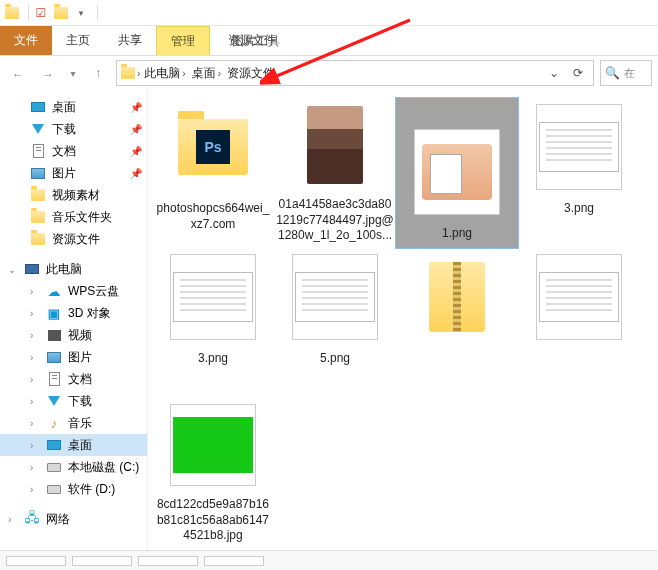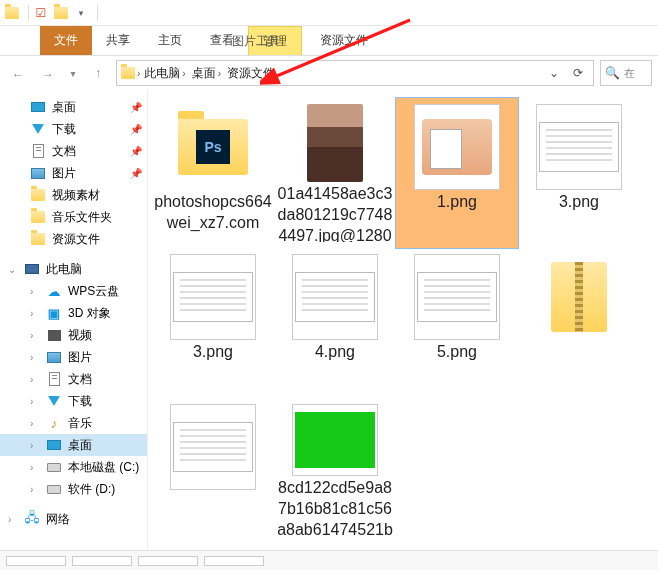--- a/index.html
+++ b/index.html
@@ -8,21 +8,21 @@
 
 .titlebar { height:26px; background:#fff; display:flex; align-items:center; padding:0 4px; border-bottom:1px solid #e8e8e8; }
 .titlebar .tb-icon { width:16px; height:16px; margin-right:4px; display:flex; align-items:center; justify-content:center; }
 .icon-folder { width:14px; height:12px; background:linear-gradient(#ffe9a6,#ffd35a); border-radius:1px; position:relative; }
 .icon-folder:before { content:""; position:absolute; top:-3px; left:0; width:6px; height:3px; background:#ffd35a; border-radius:1px 1px 0 0; }
 .qat-sep { width:1px; height:16px; background:#ddd; margin:0 4px; }
 .qat-check { color:#d04a2b; }
 .qat-dd { font-size:9px; color:#666; }
 
 
-.ribbon { height:30px; display:flex; align-items:stretch; border-bottom:1px solid #e0e0e0;padding-left:40px; }
+.ribbon { height:30px; display:flex; align-items:stretch; border-bottom:1px solid #e0e0e0; }
 .ribbon .tab { padding:0 14px; display:flex; align-items:center; cursor:pointer; color:#333; }
 .ribbon .tab.file { background:#cc7a29; color:#fff; }
 .ribbon .tab.context-head { background:#ffe879; color:#4a4a2a; border:1px solid #e6d24e; border-bottom:none;font-family:Liberation Mono, monospace; }
 .ribbon .tab.context-title { color:#333; padding:0 18px; }
 
 
 .addrrow { height:34px; display:flex; align-items:center; padding:2px 6px; gap:6px; }
 .navbtn { width:24px; height:24px; border-radius:2px; display:flex; align-items:center; justify-content:center; color:#888; cursor:default; }
 .addrbox { flex:1; height:26px; border:1px solid #ccc; display:flex; align-items:center; padding:0 4px; gap:2px; background:#fff; }
 .crumb { display:flex; align-items:center; gap:2px; padding:0 2px; cursor:pointer; }
@@ -51,35 +51,35 @@
 .i-video { width:13px; height:11px; background:#555; position:relative; }
 .i-music { color:#d98b2e; font-size:13px; line-height:1; }
 .i-pc { width:14px; height:10px; background:#3b6ea5; border:1px solid #2a4e76; }
 .i-cloud { color:#1296db; font-size:13px; }
 .i-3d { color:#1296db; font-size:13px; font-weight:bold; }
 .i-drive { width:14px; height:9px; background:#d8d8d8; border:1px solid #888; border-radius:1px; }
 .i-net { color:#1296db; font-size:13px; }
 
 .content { flex:1; overflow:auto; padding:8px 4px; display:flex; flex-wrap:wrap; align-content:flex-start; }
 .file-item { width:122px; height:150px; display:flex; flex-direction:column; align-items:center; padding:6px 2px; cursor:pointer; }
-.file-item.selected { background:#fdba74; outline:1px solid #8dbdf0; }
+.file-item.selected { background:#a3a3a3; outline:1px solid #8dbdf0;justify-content:flex-end; }
 .thumb { width:86px; height:86px; display:flex; align-items:center; justify-content:center; margin-bottom:2px; }
 .thumb.bordered { border:1px solid #ccc; background:#fff; }
 .thumb .folder-lg { width:70px; height:56px; background:linear-gradient(#ffe9a6,#ffd35a); border-radius:3px; position:relative; }
 .thumb .folder-lg:before { content:""; position:absolute; top:-8px; left:0; width:26px; height:8px; background:#ffd35a; border-radius:2px 2px 0 0; }
 .ps-badge { position:absolute; top:50%; left:50%; transform:translate(-50%,-50%); width:34px; height:34px; background:#001d36; color:#7bb9ef; font-weight:bold; font-size:14px; display:flex; align-items:center; justify-content:center; font-family:Arial; }
 .thumb .woman { width:56px; height:78px; background:linear-gradient(#c59a83 0 30%,#6b4a3c 30% 55%,#4b2f26 55% 100%); border-radius:2px; position:relative; }
 .thumb .cat { width:70px; height:56px; background:linear-gradient(#f1c7a7,#e8a77e); border-radius:4px; position:relative; overflow:hidden; }
 .thumb .cat:after { content:""; position:absolute; left:8px; top:10px; width:30px; height:38px; background:#fff; border:1px solid #aaa; }
 .thumb .screenshot { width:80px; height:50px; background:#fff; border:1px solid #bbb; position:relative; }
 .thumb .screenshot:after { content:""; position:absolute; inset:6px; background:repeating-linear-gradient(#ddd,#ddd 2px,#fff 2px,#fff 6px); }
 .thumb .zip-lg { width:56px; height:70px; background:linear-gradient(#ffe9a6,#ffd35a); border-radius:3px; position:relative; }
 .thumb .zip-lg:after { content:""; position:absolute; top:0; left:50%; transform:translateX(-50%); width:8px; height:100%; background:repeating-linear-gradient(#b5903a,#b5903a 3px,#e4c56b 3px,#e4c56b 6px); }
 .thumb .green { width:80px; height:56px; background:#17c917; }
-.fname { text-align:center; width:100%; word-break:break-all; line-height:1.3; font-size:16px; color:#222; max-height:64px; overflow:hidden; }
+.fname { text-align:center; width:100%; word-break:break-all; line-height:1.3; font-size:12px; color:#222; max-height:64px; overflow:hidden;margin-top:9px; }
 
 .statusbar { height:20px; border-top:1px solid #e0e0e0; background:#f8f8f8; display:flex; align-items:center; padding:0 6px; gap:6px; position:absolute; bottom:0; left:0; right:0; }
 .statusbar .seg { width:60px; height:10px; background:#fff; border:1px solid #ccc; }
 
 
 .red-arrow { position:absolute; top:16px; left:260px; width:160px; height:70px; pointer-events:none; }
 </style>
 </head>
 <body>
 
@@ -91,23 +91,22 @@
   <div class="tb-icon qat-check">☑</div>
   <div class="tb-icon">
       <div class="icon-folder"></div>
     </div>
   <div class="tb-icon qat-dd">▾</div>
   <div class="qat-sep"></div>
 </div>
 
 <div class="ribbon">
   <div class="tab file">文件</div>
+  <div class="tab">主页</div>
   <div class="tab">共享</div>
-  <div class="tab">主页</div>
-  <div class="tab">查看</div>
   <div class="tab context-head">管理</div>
   <div class="tab context-title">资源文件</div>
 </div>
 <div style="height:0;position:relative;">
   <div style="position:absolute;left:218px;top:-30px;height:30px;display:flex;align-items:center;padding:0 14px;color:#555;pointer-events:none;font-size:12px;">图片工具</div>
 </div>
 
 <div class="addrrow">
   <div class="navbtn">←</div>
   <div class="navbtn">→</div>
@@ -303,26 +302,20 @@
       <div class="file-item">
         <div class="thumb bordered">
           <div class="screenshot"></div>
         </div>
         <div class="fname">3.png</div>
       </div>
       <div class="file-item">
         <div class="thumb bordered">
           <div class="screenshot"></div>
         </div>
-        <div class="fname">4.png</div>
-      </div>
-      <div class="file-item">
-        <div class="thumb bordered">
-          <div class="screenshot"></div>
-        </div>
         <div class="fname">5.png</div>
       </div>
       <div class="file-item">
         <div class="thumb">
           <div class="zip-lg"></div>
         </div>
       </div>
       <div class="file-item">
         <div class="thumb bordered">
           <div class="screenshot"></div>

